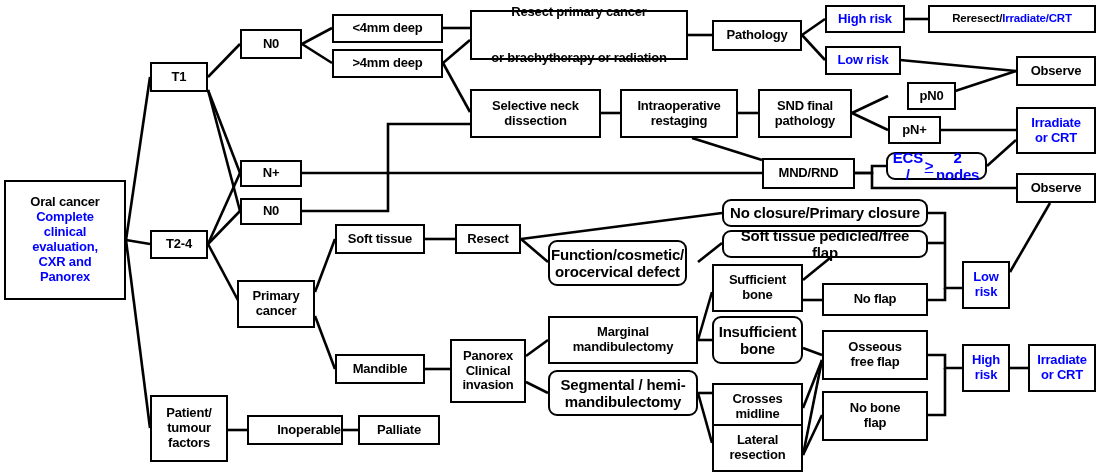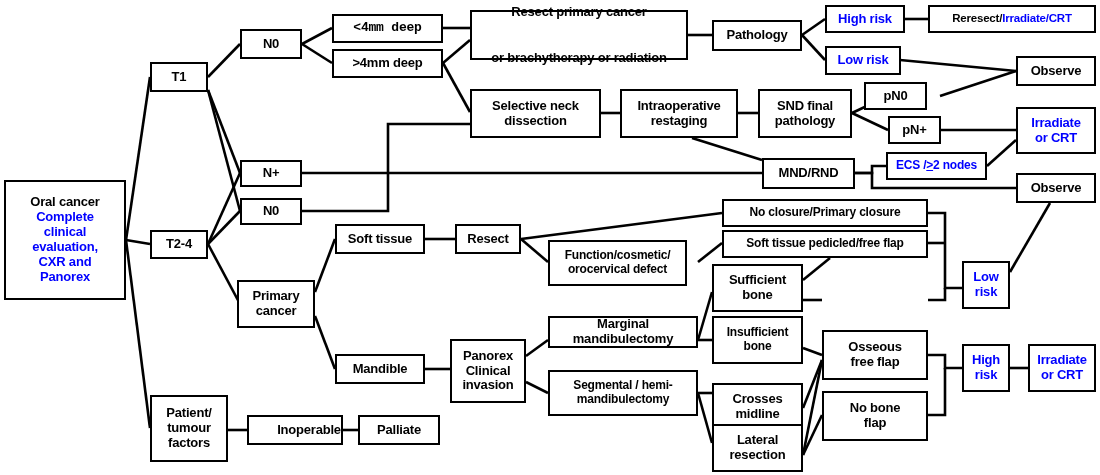--- a/index.html
+++ b/index.html
@@ -25,21 +25,21 @@
     line-height:1.15;
     color:#000000;
     padding:1px 3px;
     z-index:2;
     letter-spacing:-0.2px;
   }
   .node.blue{color:#0000ff;}
   .node .mix-blue{color:#0000ff;}
   .node .mix-black{color:#000000;}
   .node .ge{text-decoration:underline;}
-  .node.small{font-size:12px;}
+  .node.small{font-size:15px;border-radius:9px;}
   .node.tiny{font-size:11.5px;}
 </style>
 </head>
 <body>
 
 <div id="chart">
 
   <svg id="edges" viewBox="0 0 1100 475" xmlns="http://www.w3.org/2000/svg">
     <g stroke="#000000" stroke-width="2.6" fill="none" stroke-linecap="butt">
 
@@ -166,21 +166,21 @@
   </div>
 
   <div class="node" style="left:150px;top:230px;width:58px;height:29px;">
     <span>T2-4</span>
   </div>
 
   <div class="node" style="left:240px;top:29px;width:62px;height:30px;">
     <span>N0</span>
   </div>
 
-  <div class="node" style="left:332px;top:14px;width:111px;height:29px;font-family:Liberation Mono, monospace;">
+  <div class="node" style="left:332px;top:14px;width:111px;height:29px;">
     <span>&lt;4mm deep</span>
   </div>
 
   <div class="node" style="left:332px;top:49px;width:111px;height:29px;">
     <span>&gt;4mm deep</span>
   </div>
 
   <div class="node" style="left:470px;top:10px;width:218px;height:50px;flex-direction:column;gap:31px;">
     <span>Resect primary cancer</span>
     <span>or brachytherapy or radiation</span>
@@ -215,21 +215,21 @@
   <div class="node" style="left:620px;top:89px;width:118px;height:49px;flex-direction:column;">
     <span>Intraoperative</span>
     <span>restaging</span>
   </div>
 
   <div class="node" style="left:758px;top:89px;width:94px;height:49px;flex-direction:column;">
     <span>SND final</span>
     <span>pathology</span>
   </div>
 
-  <div class="node" style="left:864px;top:82px;width:63px;height:28px;">
+  <div class="node" style="left:907px;top:82px;width:49px;height:28px;">
     <span>pN0</span>
   </div>
 
   <div class="node" style="left:888px;top:116px;width:53px;height:28px;">
     <span>pN+</span>
   </div>
 
   <div class="node blue" style="left:1016px;top:107px;width:80px;height:47px;flex-direction:column;">
     <span>Irradiate</span>
     <span>or CRT</span>
@@ -278,21 +278,21 @@
     <span>Panorex</span>
     <span>Clinical</span>
     <span>invasion</span>
   </div>
 
   <div class="node small" style="left:548px;top:240px;width:139px;height:46px;flex-direction:column;">
     <span>Function/cosmetic/</span>
     <span>orocervical defect</span>
   </div>
 
-  <div class="node" style="left:548px;top:316px;width:150px;height:32px;flex-direction:column;">
+  <div class="node" style="left:548px;top:316px;width:150px;height:48px;flex-direction:column;">
     <span>Marginal</span>
     <span>mandibulectomy</span>
   </div>
 
   <div class="node small" style="left:548px;top:370px;width:150px;height:46px;flex-direction:column;">
     <span>Segmental / hemi-</span>
     <span>mandibulectomy</span>
   </div>
 
   <div class="node small" style="left:722px;top:199px;width:206px;height:28px;">
@@ -316,20 +316,23 @@
   <div class="node" style="left:712px;top:371px;width:91px;height:48px;flex-direction:column;margin-top:12px;">
     <span>Crosses</span>
     <span>midline</span>
   </div>
 
   <div class="node" style="left:712px;top:424px;width:91px;height:48px;flex-direction:column;justify-content:center;">
     <span>Lateral</span>
     <span>resection</span>
   </div>
 
+  <div class="node" style="left:822px;top:283px;width:106px;height:33px;">
+    <span>No flap</span>
+  </div>
 
   <div class="node" style="left:822px;top:330px;width:106px;height:50px;flex-direction:column;">
     <span>Osseous</span>
     <span>free flap</span>
   </div>
 
   <div class="node" style="left:822px;top:391px;width:106px;height:50px;flex-direction:column;">
     <span>No bone</span>
     <span>flap</span>
   </div>

